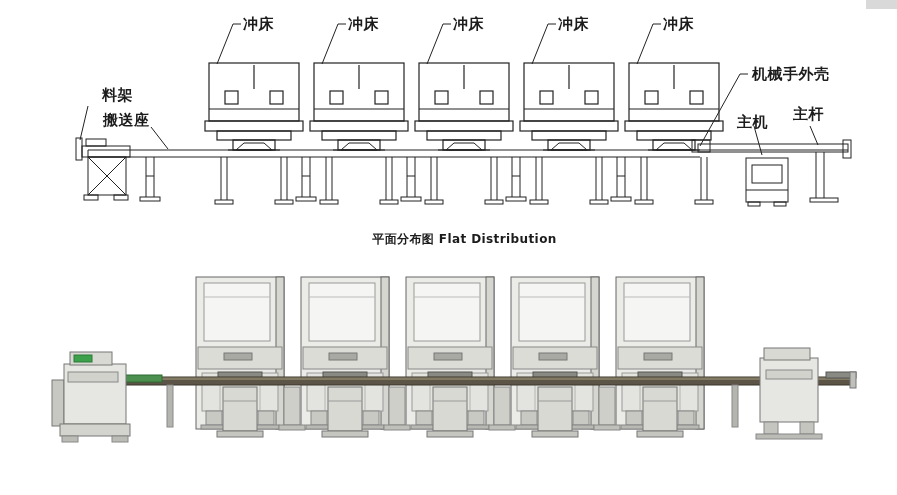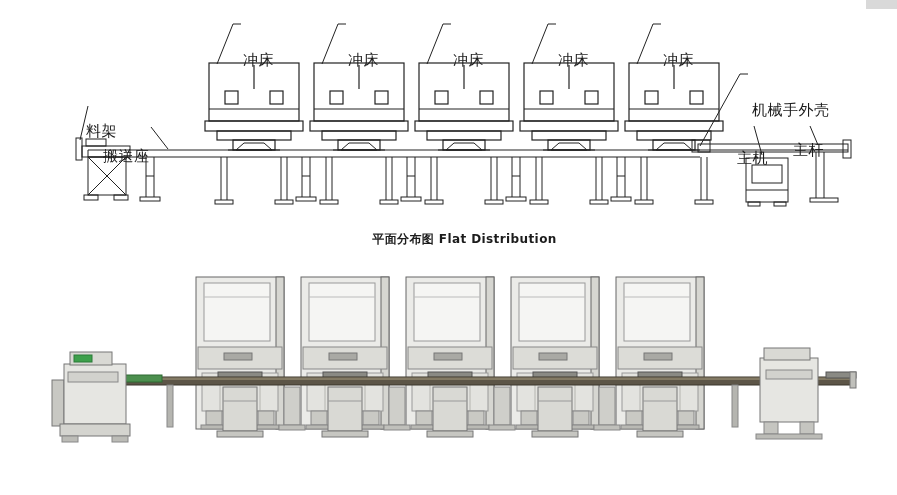--- a/index.html
+++ b/index.html
@@ -3,22 +3,22 @@
 <meta charset="utf-8">
 <style>
   * { margin:0; padding:0; box-sizing:border-box; }
   html,body { background:#ffffff; }
   .canvas {
     position:relative; width:897px; height:495px; background:#ffffff; overflow:hidden;
     font-family:"DejaVu Sans","Liberation Sans",sans-serif; color:#1c1c1c;
   }
   .canvas svg { position:absolute; left:0; top:0; }
   .lbl {
-    position:absolute; font-size:15px; font-weight:400; letter-spacing:0.5px;
-    white-space:nowrap; line-height:20px;margin-top:36px;
+    position:absolute; font-size:15px; font-weight:700; letter-spacing:0.5px;
+    white-space:nowrap; line-height:20px;
   }
   .caption {
     position:absolute; left:16px; width:100%; text-align:center;
     font-size:12px; font-weight:600; letter-spacing:0.4px; line-height:18px;
   }
 </style>
 </head>
 <body>
 
 <div class="canvas">
@@ -228,21 +228,21 @@
       </g>
     </g>
   </svg>
 
   <div class="lbl" style="left:243px; top:14px;">冲床</div>
   <div class="lbl" style="left:348px; top:14px;">冲床</div>
   <div class="lbl" style="left:453px; top:14px;">冲床</div>
   <div class="lbl" style="left:558px; top:14px;">冲床</div>
   <div class="lbl" style="left:663px; top:14px;">冲床</div>
 
-  <div class="lbl" style="left:86px;  top:85px;">料架</div>
+  <div class="lbl" style="left:102px;  top:85px;">料架</div>
   <div class="lbl" style="left:103px; top:110px;">搬送座</div>
   <div class="lbl" style="left:752px; top:64px;">机械手外壳</div>
   <div class="lbl" style="left:737px; top:112px;">主机</div>
   <div class="lbl" style="left:793px; top:104px;">主杆</div>
 
   <div class="caption" style="top:230px;">平面分布图 Flat Distribution</div>
 
 </div>
 
 </body></html>

